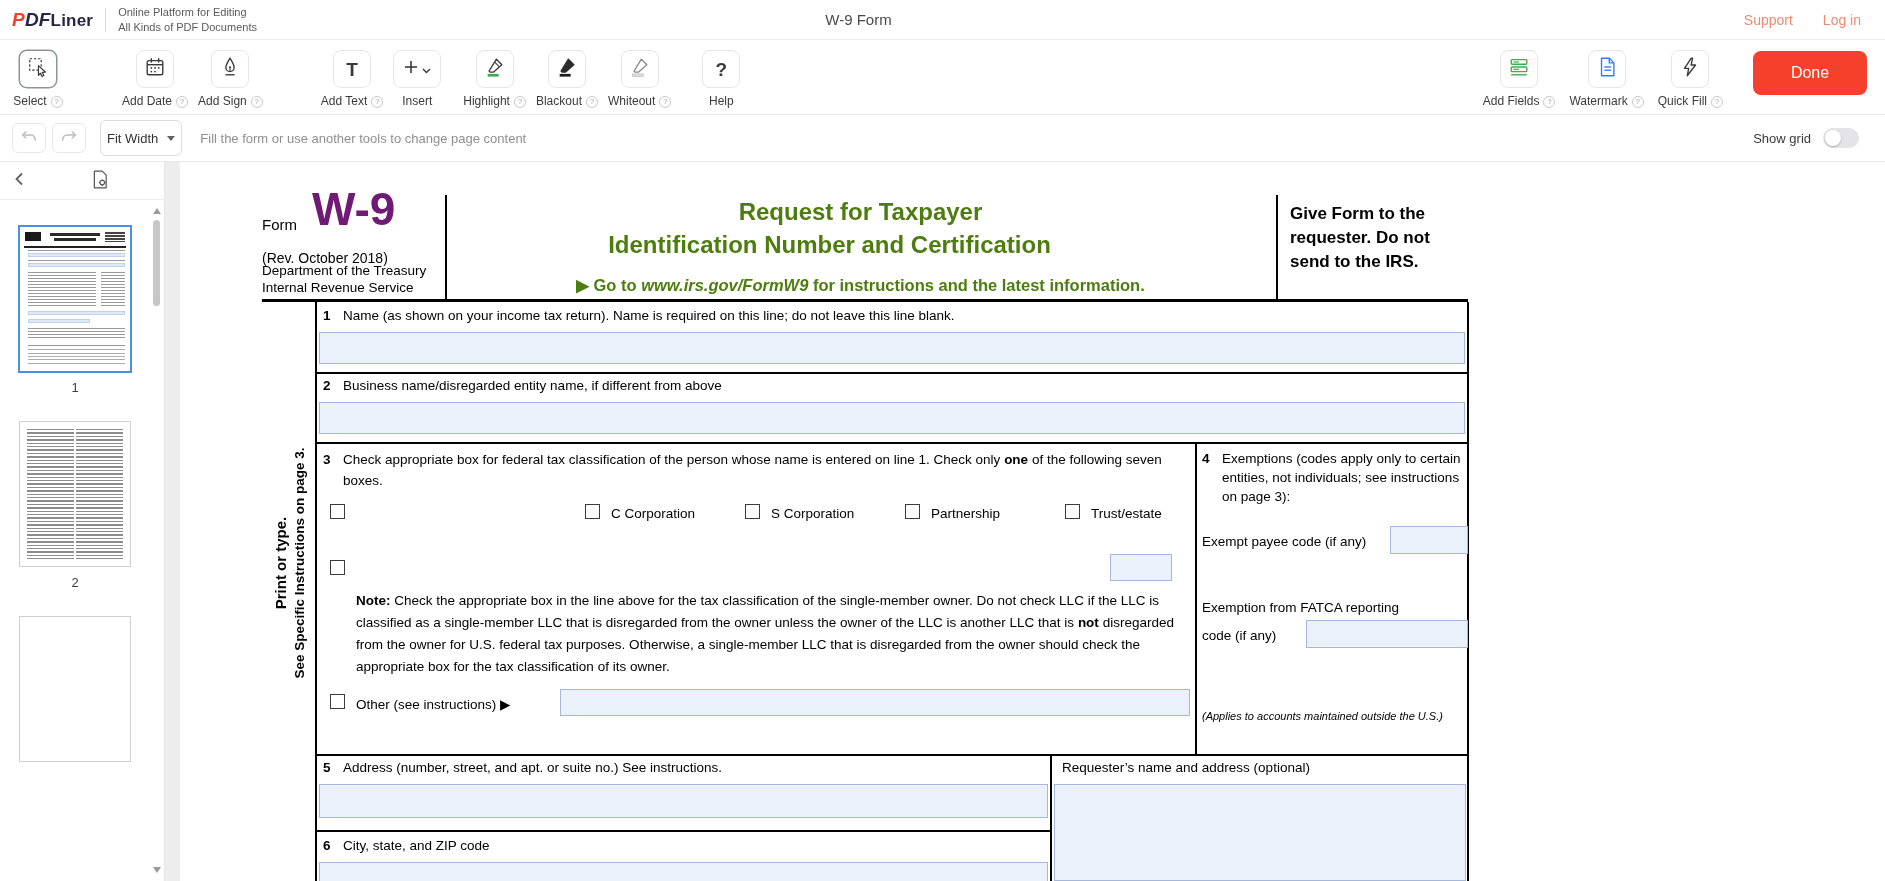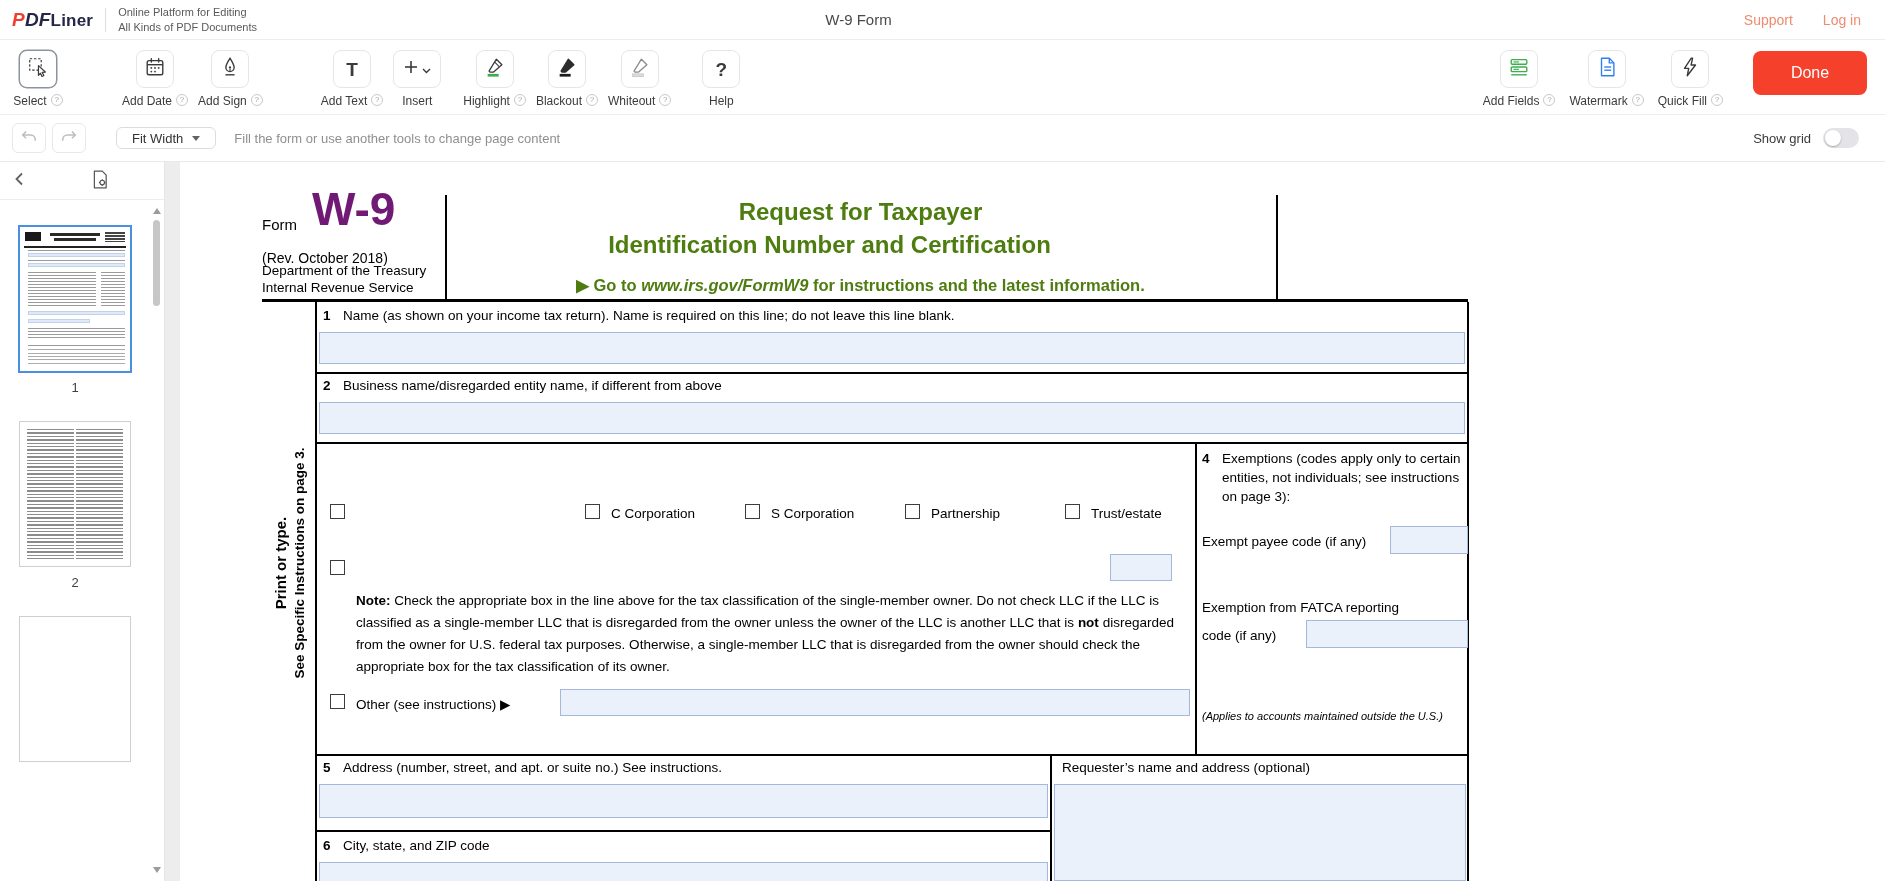--- a/index.html
+++ b/index.html
@@ -29,36 +29,36 @@
   .header-links a{color:var(--link); text-decoration:none; cursor:pointer;text-align:center;}
 
   
   .toolbar{height:75px; display:flex; align-items:flex-start; padding:10px 18px 0 10px;
            border-bottom:1px solid #ededed;}
   .tool{display:flex; flex-direction:column; align-items:center; gap:6px; min-width:56px; cursor:pointer;}
   .tile{width:38px; height:38px; border:1px solid #e6e6e6; border-radius:8px; background:#fff;
         display:flex; align-items:center; justify-content:center; gap:3px;}
   .tile.wide{width:48px;}
   .tool.active .tile{border-color:#8d939c; box-shadow:0 0 0 .5px #8d939c;}
-  .tool-label{font-size:12px; color:#3b3b3b; display:flex; align-items:flex-start; gap:4px; white-space:nowrap;}
+  .tool-label{font-size:12px; color:#3b3b3b; display:flex; align-items:flex-end; gap:4px; white-space:nowrap;}
   .help-badge{width:12px; height:12px; border-radius:50%; border:1px solid #c9c9c9; color:#a5a5a5;
               font-size:8px; line-height:10px; display:inline-flex; align-items:center; justify-content:center;}
   .help-badge::after{content:"?";}
   .glyph{font-size:19px; font-weight:600; color:#3a3a3a; line-height:1;}
   .done-btn{margin-left:30px; margin-top:1px; width:114px; height:44px; border:none; border-radius:8px;
             background:var(--accent-red); color:#fff; font-size:16px; font-weight:500;
             font-family:inherit; cursor:pointer;}
 
   
   .subbar{height:47px; display:flex; align-items:center; gap:6px; padding:0 26px 0 12px;
           border-bottom:1px solid #e9e9e9;}
   .icon-btn{width:34px; height:30px; border:1px solid #e8e8e8; border-radius:6px; background:#fff;
             display:flex; align-items:center; justify-content:center; cursor:pointer;}
-  .zoom-select{height:22px; margin-left:24px; border:1px solid #dcdcdc; border-radius:6px; background:#fff;
-               display:flex; align-items:center; gap:9px; padding:0 15px; font-size:13px; color:#333; cursor:pointer;}
+  .zoom-select{height:36px; margin-left:8px; border:1px solid #dcdcdc; border-radius:6px; background:#fff;
+               display:flex; align-items:center; gap:9px; padding:0 6px; font-size:13px; color:#333; cursor:pointer;}
   .zoom-caret{width:0; height:0; border-left:4px solid transparent; border-right:4px solid transparent;
               border-top:5px solid #5f6368;}
   .hint{font-size:13px; color:#8f8f8f; margin-left:12px;}
   .grid-ctl{margin-left:auto; display:flex; align-items:center; gap:12px; font-size:13px; color:#3a3a3a;}
   .toggle{width:36px; height:20px; border-radius:10px; background:#e3e3e8; position:relative; cursor:pointer;}
   .toggle .knob{position:absolute; left:2px; top:2px; width:16px; height:16px; border-radius:50%;
                 background:#fff; box-shadow:0 1px 2px rgba(0,0,0,.25);}
 
   
   .workspace{display:flex; height:719px;}
@@ -402,20 +402,21 @@
       <span class="abs" style="left:132px;top:20px;font-size:46px;font-weight:bold;color:#701a75">W-9</span>
       <span class="abs f-text" style="left:82px;top:88px;font-size:14px">(Rev. October 2018)</span>
       <span class="abs f-text" style="left:82px;top:101px">Department of the Treasury</span>
       <span class="abs f-text" style="left:82px;top:118px">Internal Revenue Service</span>
 
       <div class="abs form-title" style="left:265px;top:36px;width:831px;font-size:24px">Request for Taxpayer</div>
       <div class="abs form-title" style="left:265px;top:69px;width:769px;font-size:24px">Identification Number and Certification</div>
       <div class="abs form-title" style="left:265px;top:114px;width:831px;font-size:16.5px">
         <span>▶ Go to </span><i><b>www.irs.gov/FormW9</b></i><span> for instructions and the latest information.</span>
       </div>
+      <div class="abs" style="left:1110px;top:40px;width:178px;font-size:17px;font-weight:bold;line-height:1.4;color:#000">Give Form to the requester. Do not send to the IRS.</div>
 
       <div class="abs margin-rot">
         <div class="m1">Print or type.</div>
         <div class="m2">See Specific Instructions on page 3.</div>
       </div>
 
       <div>
         <div class="hline" style="left:82px;top:137px;width:1206px;height:3px"></div>
         <div class="vline" style="left:265px;top:33px;height:104px"></div>
         <div class="vline" style="left:1096px;top:33px;height:104px"></div>
@@ -432,20 +433,23 @@
       <div class="abs f-row-label" style="left:143px;top:146px">
         <b class="f-num">1</b><span>Name (as shown on your income tax return). Name is required on this line; do not leave this line blank.</span>
       </div>
       <input class="field abs" style="left: 139px; top: 170px; width: 1146px; height: 32px;" value="">
 
       <div class="abs f-row-label" style="left:143px;top:216px">
         <b class="f-num">2</b><span>Business name/disregarded entity name, if different from above</span>
       </div>
       <input class="field abs" style="left: 139px; top: 240px; width: 1146px; height: 32px;" value="">
 
+      <div class="abs f-row-label" style="left:143px;top:287px;width:862px;line-height:21px">
+        <b class="f-num">3</b><span>Check appropriate box for federal tax classification of the person whose name is entered on line 1. Check only </span><b>one</b><span> of the following seven boxes.</span>
+      </div>
 
       <span class="cb abs" style="left:150px;top:342px"></span>
       <span class="cb abs" style="left:405px;top:342px"></span>
       <span class="abs f-text" style="left:431px;top:344px">C Corporation</span>
       <span class="cb abs" style="left:565px;top:342px"></span>
       <span class="abs f-text" style="left:591px;top:344px">S Corporation</span>
       <span class="cb abs" style="left:725px;top:342px"></span>
       <span class="abs f-text" style="left:751px;top:344px">Partnership</span>
       <span class="cb abs" style="left:885px;top:342px"></span>
       <span class="abs f-text" style="left:911px;top:344px">Trust/estate</span>

